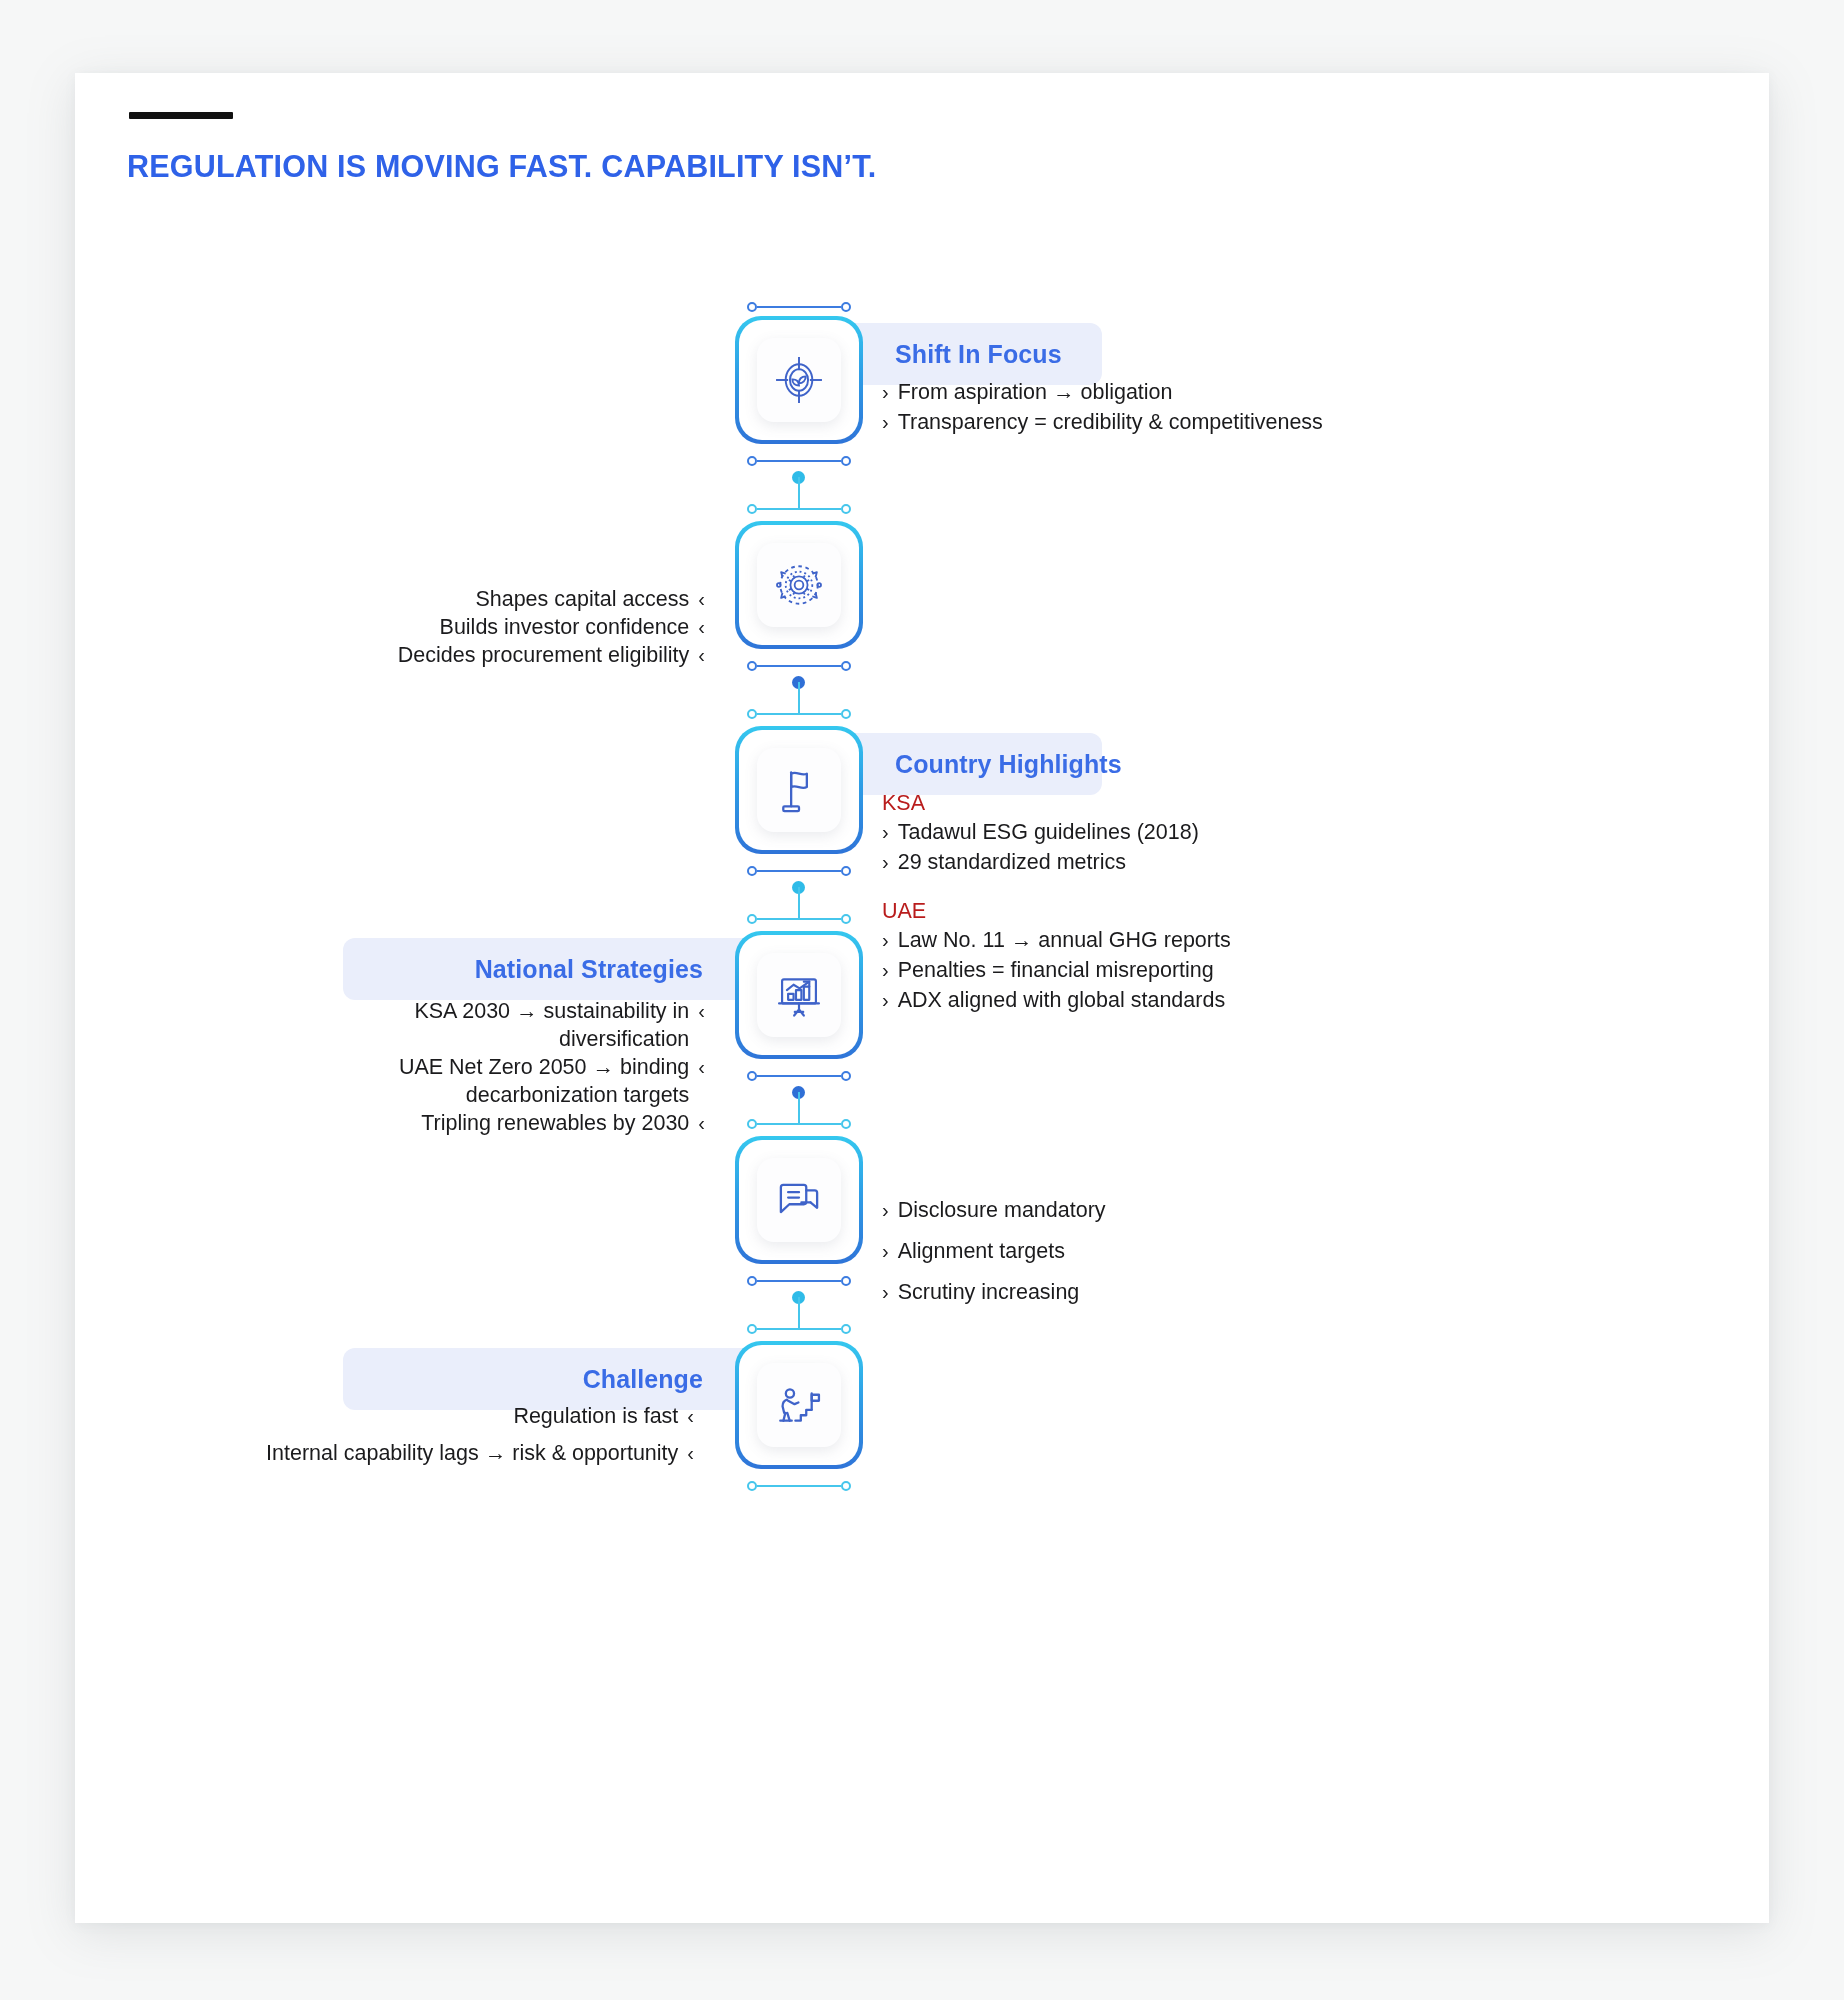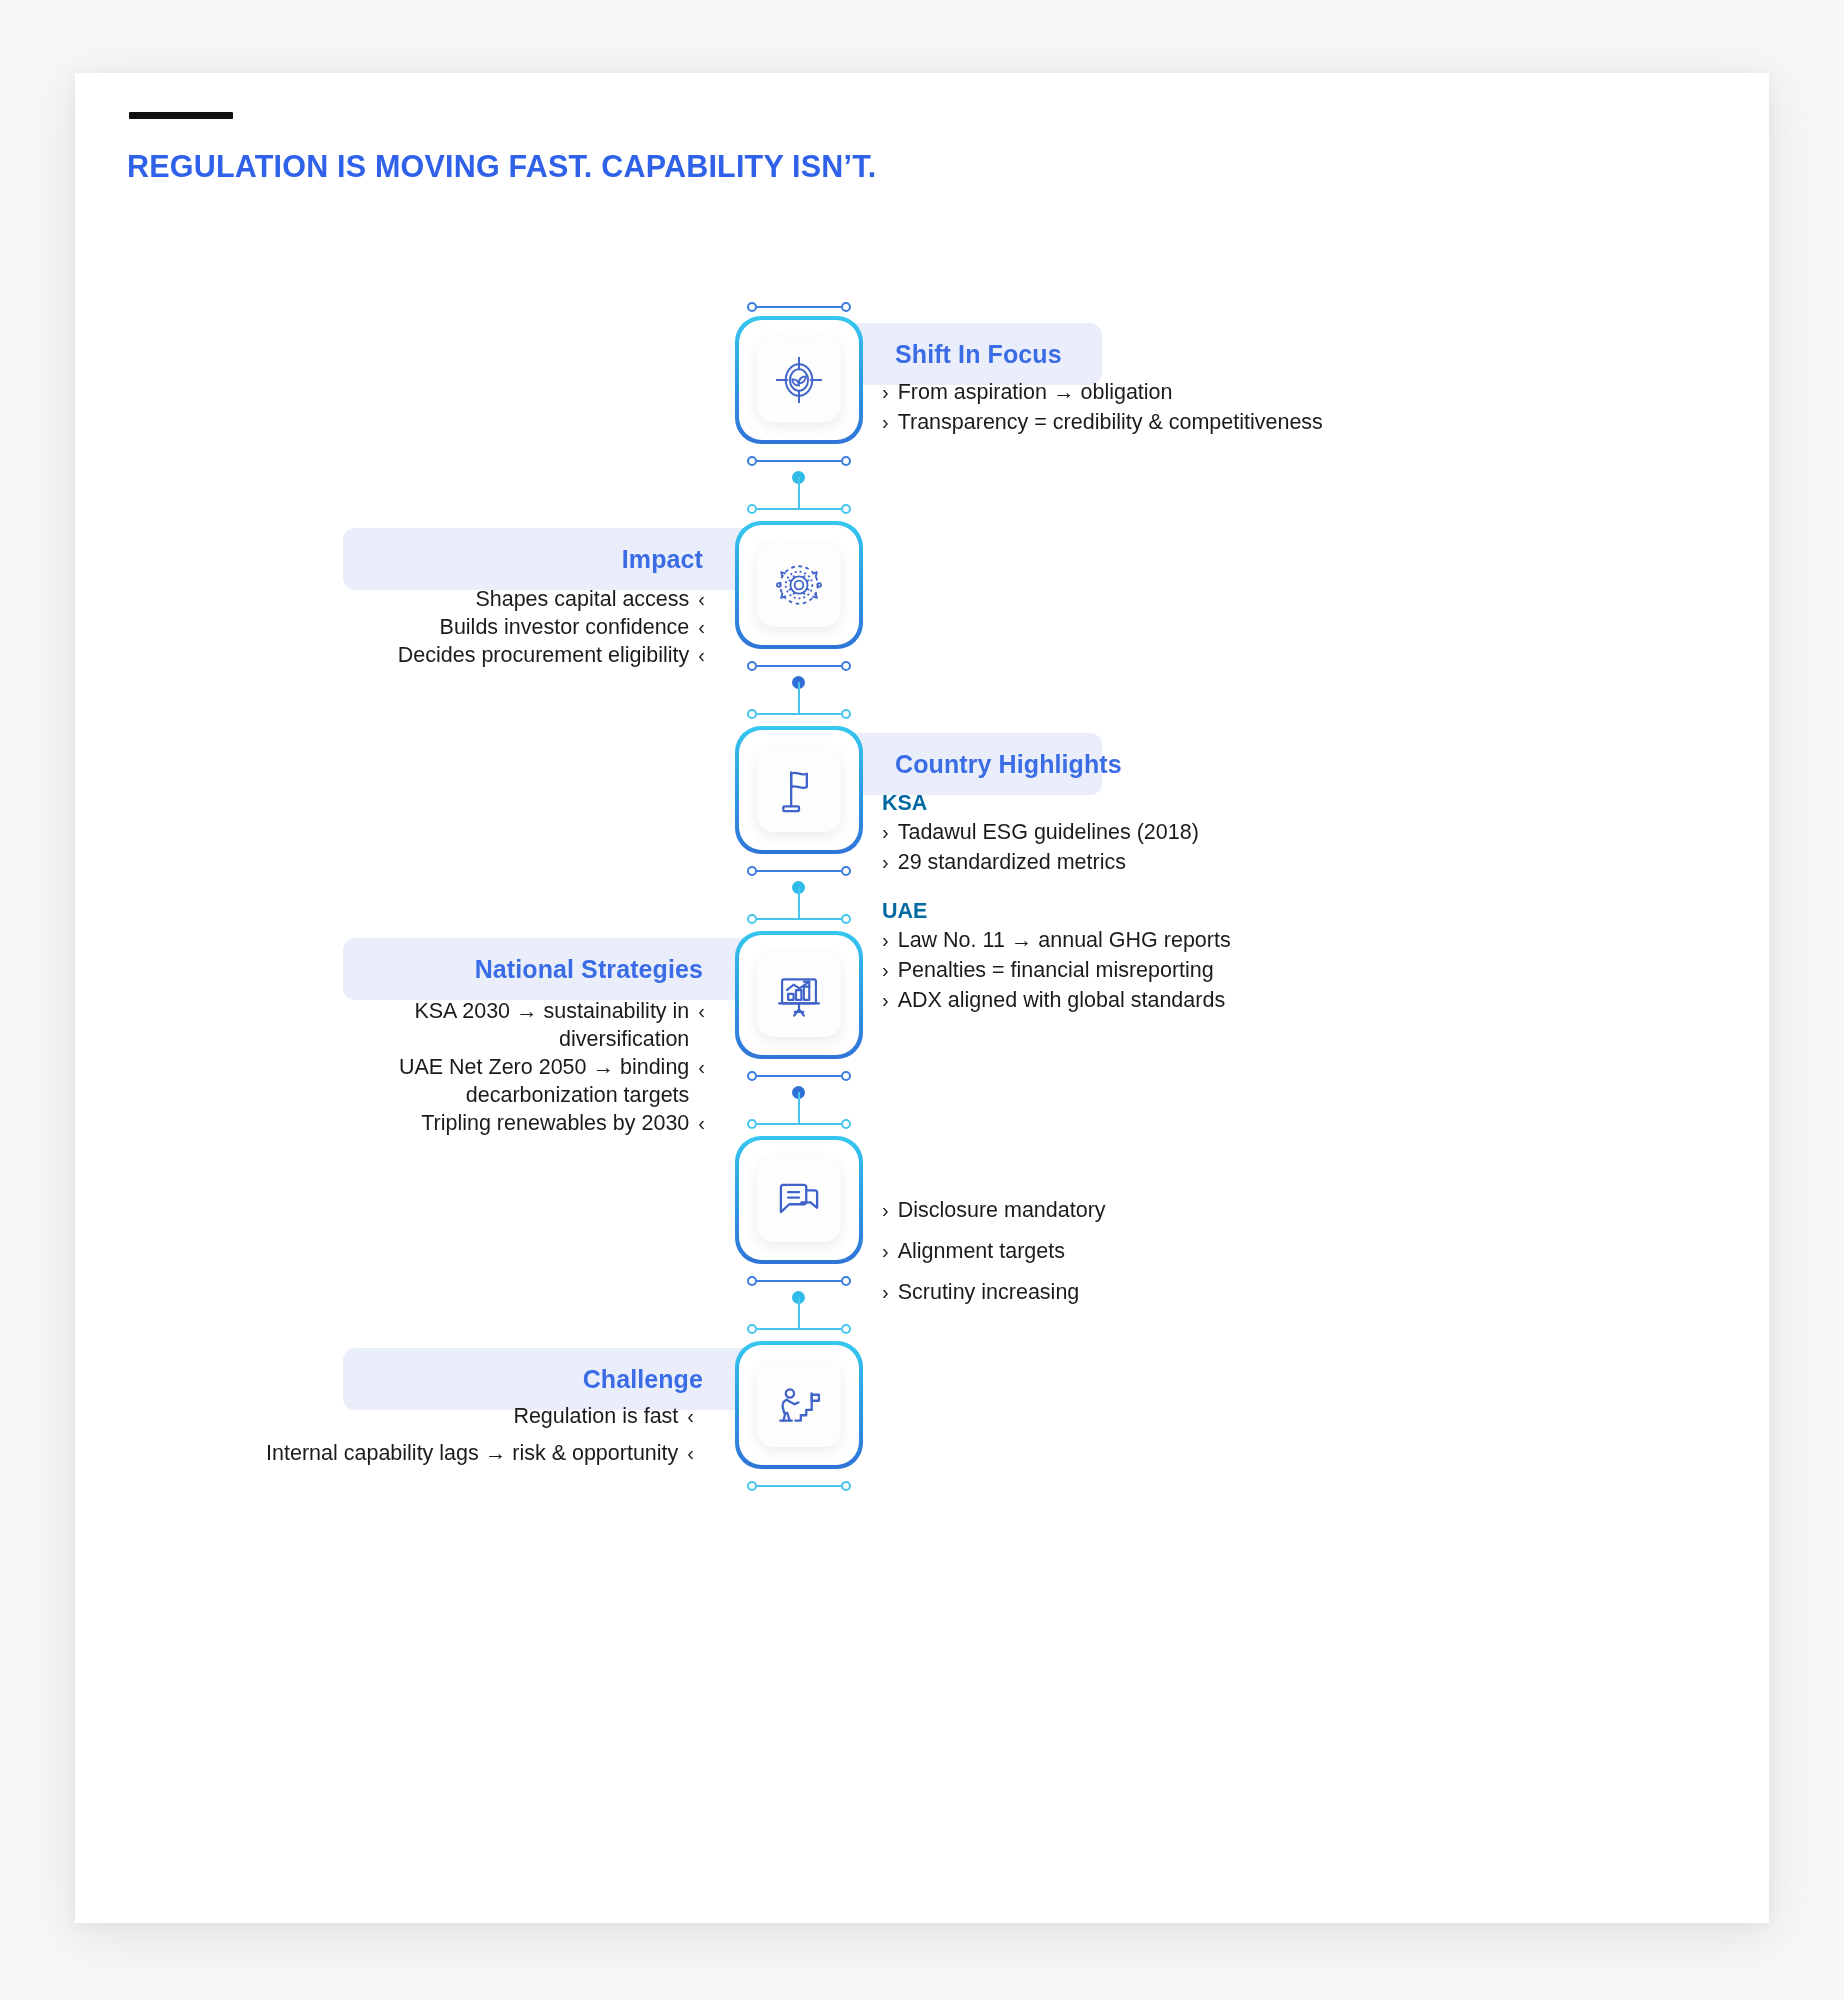--- a/index.html
+++ b/index.html
@@ -87,21 +87,21 @@
     font-size:21.5px;line-height:1.30;color:#1b1b1d;
     display:flex;align-items:flex-start;
   }
   .blk.r .li{margin-bottom:2px;}
   .blk.r .chev{margin-right:9px;font-size:20px;line-height:1.34;color:#1b1b1d;}
   .blk.l{text-align:right;}
   .blk.l .li{justify-content:flex-end;}
   .blk.l .txt{display:inline;}
   .blk.l .chev{margin-left:9px;font-size:20px;line-height:1.34;}
   .blk .hd{
-    font-size:21.5px;font-weight:bold;color:#0369a1;margin-bottom:3px;
+    font-size:21.5px;font-weight:normal;color:#b91c1c;margin-bottom:3px;
   }
   .sp{height:20px;}
 </style>
 </head>
 <body>
 
 <div class="page">
 
   <div class="rule"></div>
   <div class="title">REGULATION IS MOVING FAST. CAPABILITY ISN’T.</div>
@@ -180,23 +180,20 @@
     </div>
 
     <div class="bar" style="left:672px;top:1408px;width:104px;color:#46c6ec;">
       <div class="dot"></div>
       <div class="ln" style="background:#46c6ec;"></div>
       <div class="dot"></div>
     </div>
 
     <div class="pill right" style="left:740px;top:250px;width:287px;">
       <span>Shift In Focus</span>
-    </div>
-    <div class="pill left" style="left:268px;top:455px;width:440px;">
-      <span>Impact</span>
     </div>
     <div class="pill left" style="left:268px;top:865px;width:440px;">
       <span>National Strategies</span>
     </div>
     <div class="pill right" style="left:740px;top:660px;width:287px;">
       <span>Country Highlights</span>
     </div>
     <div class="pill left" style="left:268px;top:1275px;width:440px;">
       <span>Challenge</span>
     </div>

